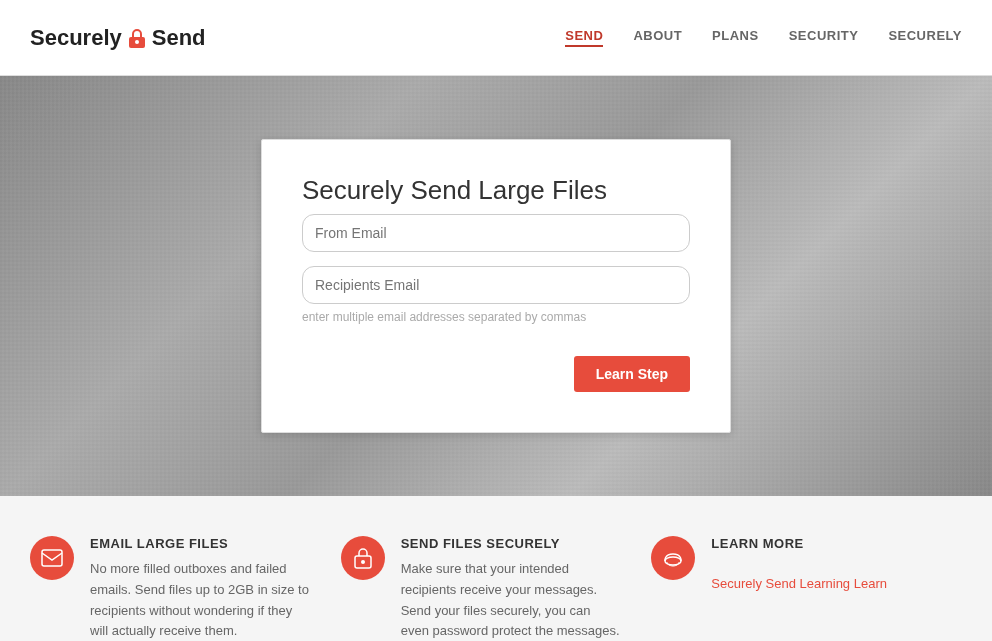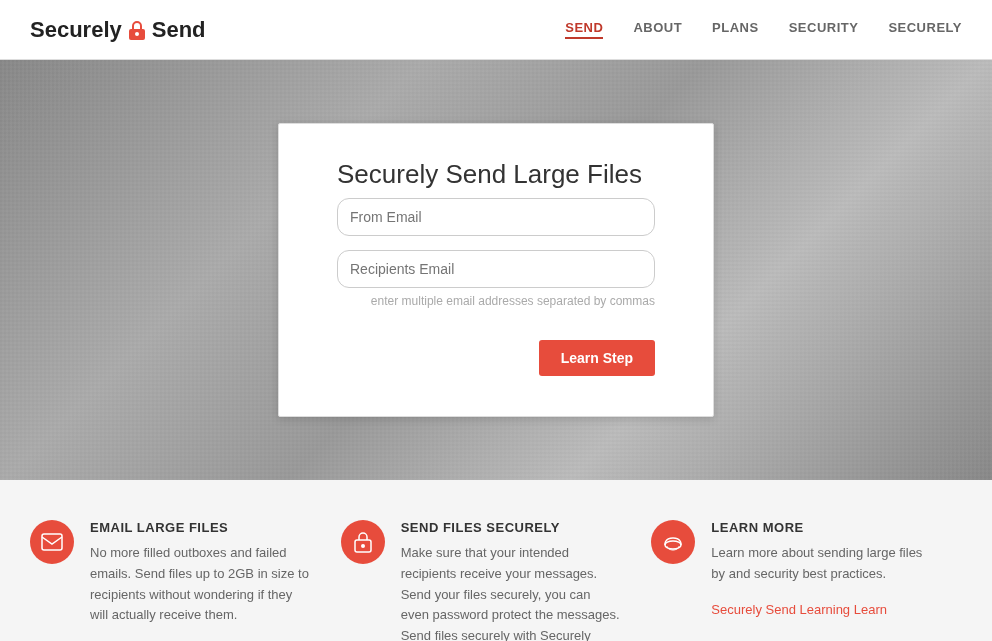--- a/index.html
+++ b/index.html
@@ -6,21 +6,21 @@
     body { font-family: Arial, Helvetica, sans-serif; font-size: 14px; color: #333; }
 
     
     header {
       background: #fff;
       border-bottom: 1px solid #ddd;
       display: flex;
       align-items: center;
       justify-content: space-between;
       padding: 0 30px;
-      height: 60px;
+      height: 76px;
     }
     .logo {
       display: flex;
       align-items: center;
       font-size: 22px;
       font-weight: bold;
       color: #222;
       gap: 2px;
     }
     .logo-lock {
@@ -77,22 +77,22 @@
         transparent,
         transparent 2px,
         rgba(0,0,0,0.02) 2px,
         rgba(0,0,0,0.02) 4px
       );
     }
     .card {
       background: #fff;
       border: 1px solid #ddd;
       border-radius: 2px;
-      padding: 35px 58px 40px;
-      width: 436px;
+      padding: 35px 40px 40px;
+      width: 470px;
       position: relative;
       z-index: 1;
       box-shadow: 0 2px 8px rgba(0,0,0,0.15);
     }
     .card h1 {
       font-size: 26px;
       font-weight: 400;
       color: #333;
       margin-bottom: 8px;
     }
@@ -109,21 +109,20 @@
       font-size: 14px;
       color: #0c4a6e;
       outline: none;
       margin-bottom: 14px;
     }
     .hint {
       font-size: 12px;
       color: #aaa;
       margin-top: -8px;
       margin-bottom: 32px;
-      text-align: right;
     }
     .btn-next {
       background: #e74c3c;
       color: #fff;
       border: none;
       padding: 10px 22px;
       font-size: 14px;
       font-weight: 600;
       border-radius: 3px;
       cursor: pointer;
@@ -243,19 +242,18 @@
   <div class="feature">
     <div class="feature-icon">
       <svg width="24" height="18" viewBox="0 0 24 18" fill="none" xmlns="http://www.w3.org/2000/svg">
         <path d="M4 12C4 12 3 5 12 5C21 5 20 12 20 12" stroke="white" stroke-width="1.5" fill="none"></path>
         <ellipse cx="12" cy="12" rx="8" ry="4" stroke="white" stroke-width="1.5" fill="none"></ellipse>
         <path d="M6 13C6 15.2 8.7 17 12 17C15.3 17 18 15.2 18 13" stroke="white" stroke-width="1" fill="none"></path>
       </svg>
     </div>
     <div class="feature-content">
       <h3>LEARN MORE</h3>
-      <p>Learn more about sending large files by and security best practices.</p>
       <br>
       <a href="#">Securely Send Learning Learn</a>
     </div>
   </div>
 
 </section>
 
 </body></html>

